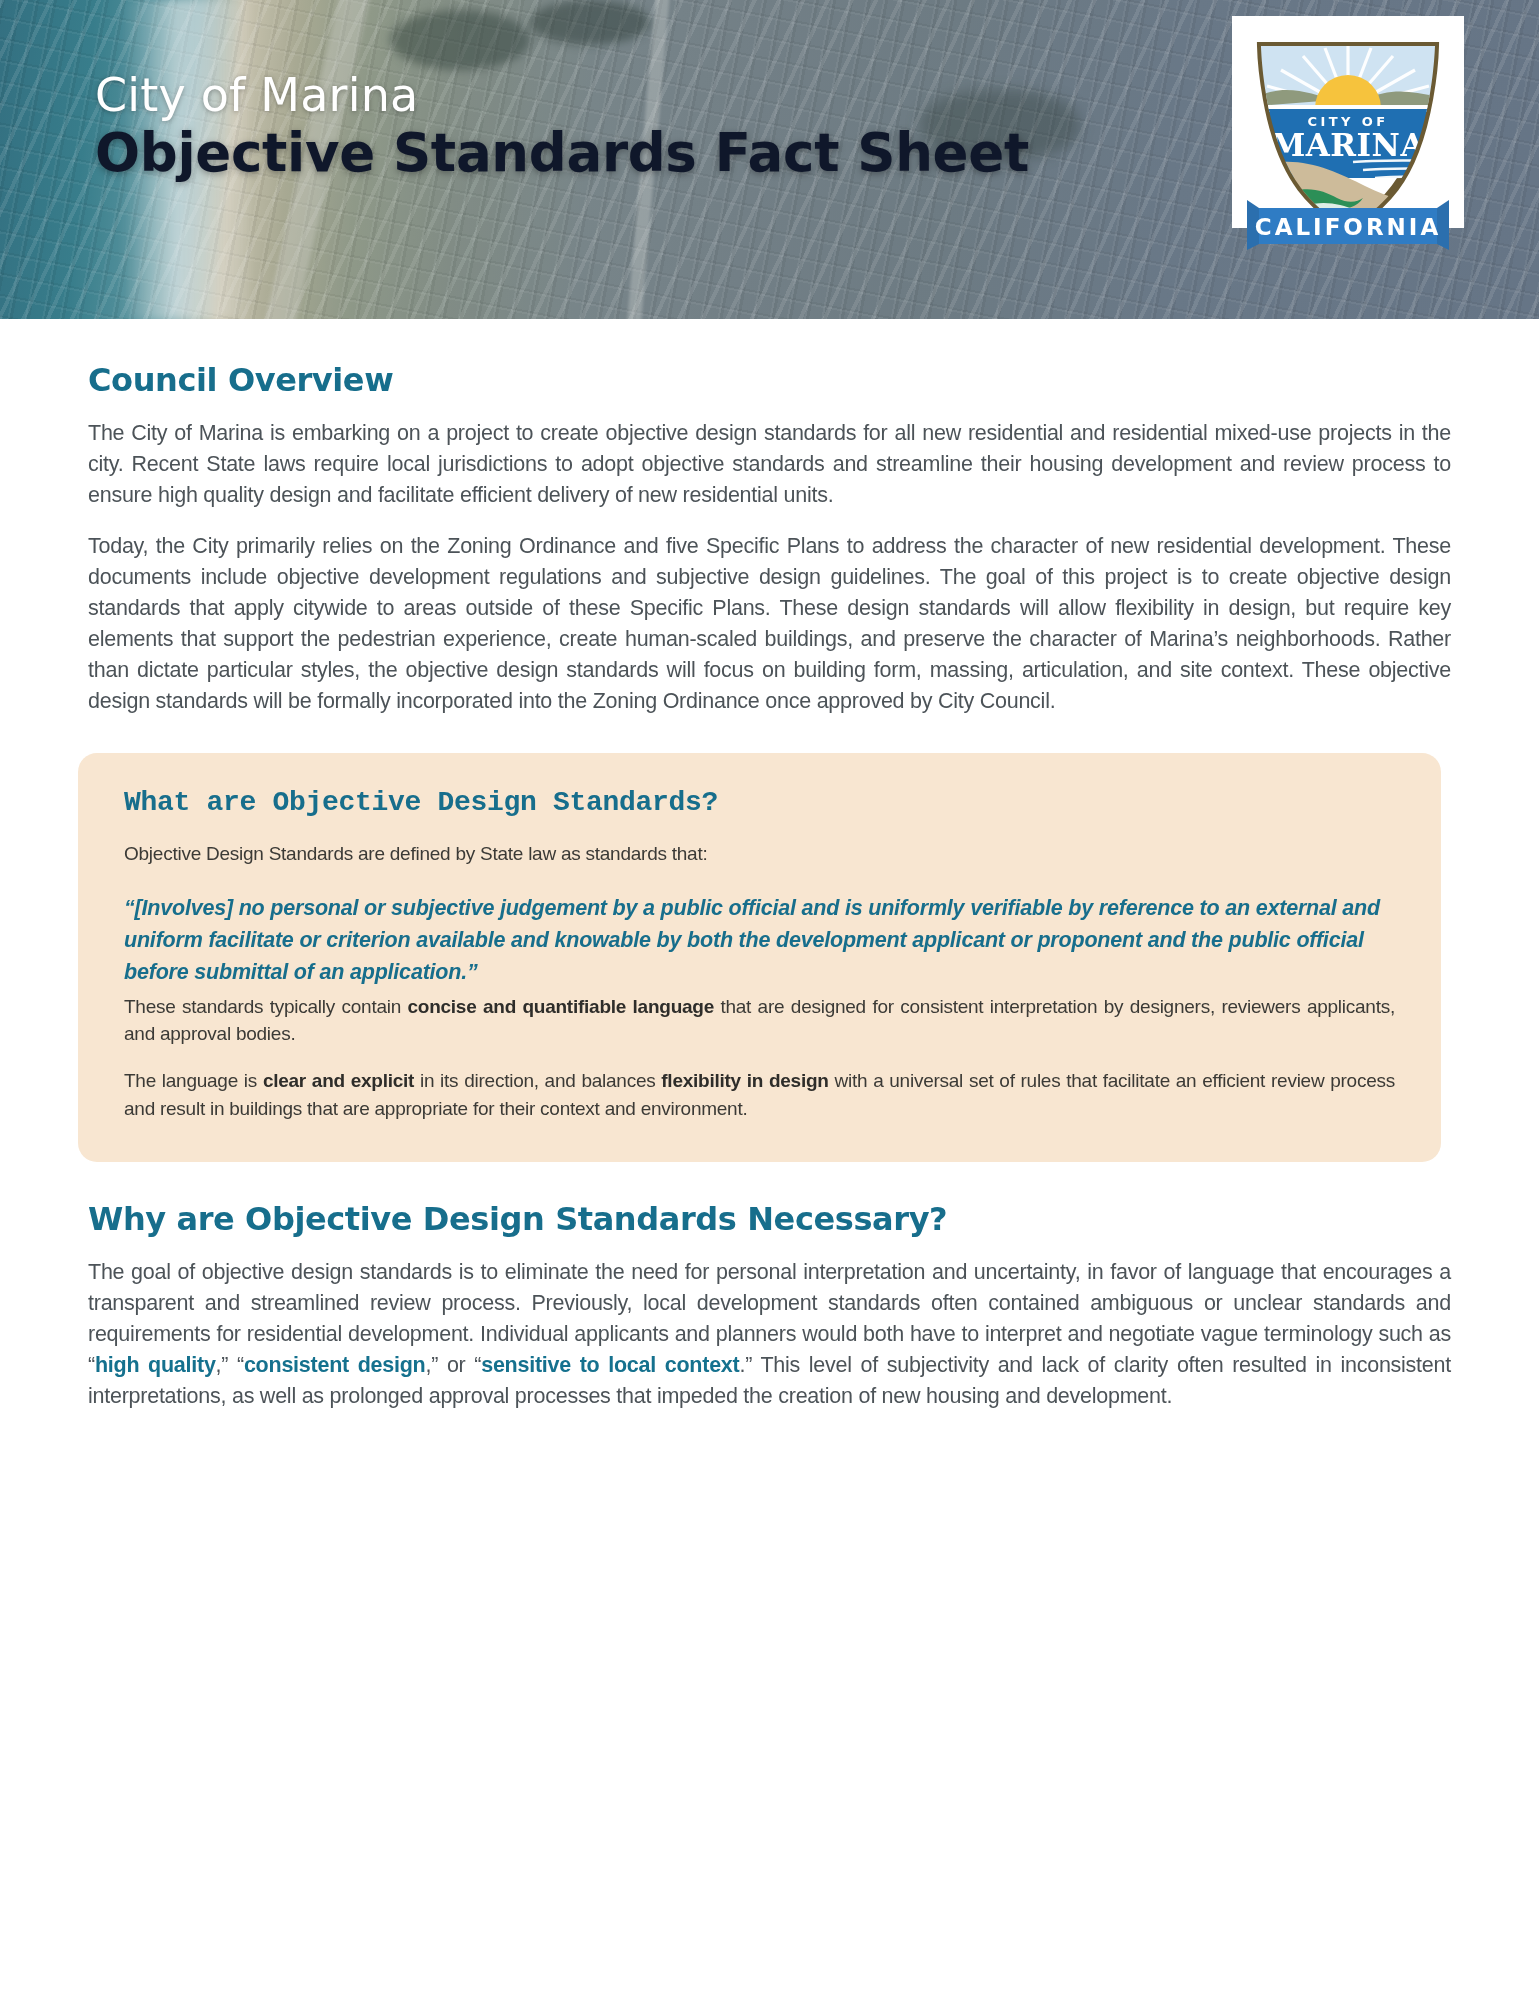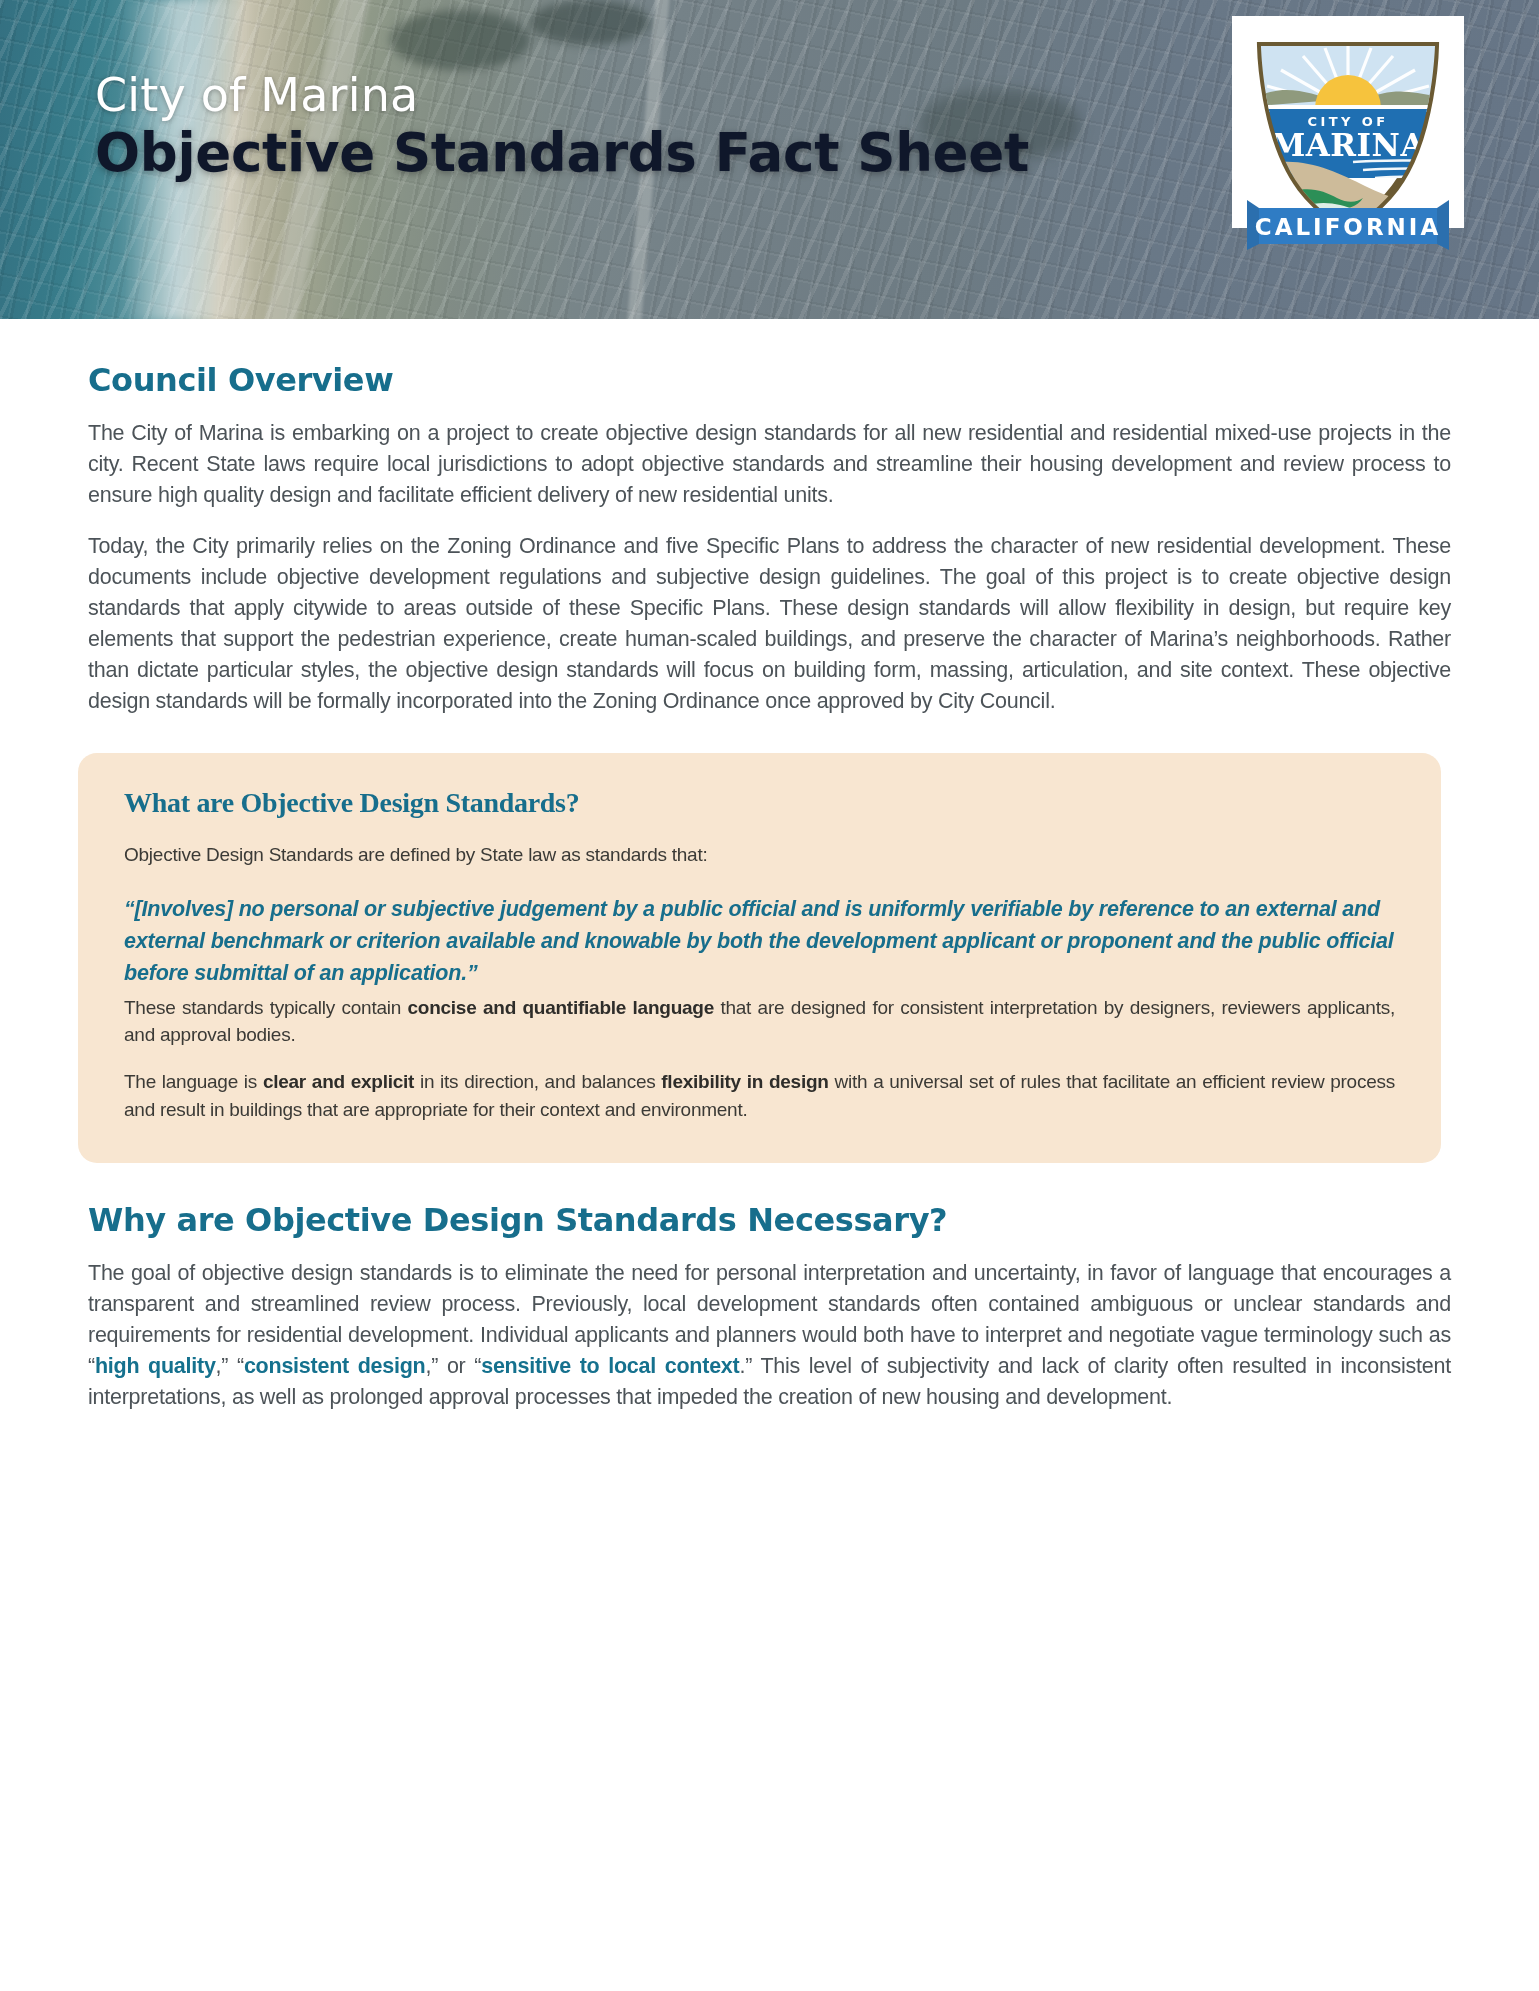--- a/index.html
+++ b/index.html
@@ -191,21 +191,21 @@
   .callout {
     margin-top: 36px;
     background: #f8e6d1;
     border-radius: 19px;
     padding: 34px 46px 40px 46px;
     box-sizing: border-box;
     width: 1363px;
     margin-left: -10px;
   }
   .callout h3 {
-    font-family: Liberation Serif, serif;
+    font-family: Liberation Mono, monospace;
     font-size: 28px;
     font-weight: 700;
     color: #176e8c;
     margin: 0 0 22px 0;
     letter-spacing: -0.3px;
   }
   .callout p {
     font-family: "Liberation Sans", sans-serif;
     font-size: 19px;
     line-height: 1.44;
@@ -320,21 +320,21 @@
     <h2 class="section-head">Council Overview</h2>
 
     <p class="body-text">The City of Marina is embarking on a project to create objective design standards for all new residential and residential mixed-use projects in the city. Recent State laws require local jurisdictions to adopt objective standards and streamline their housing development and review process to ensure high quality design and facilitate efficient delivery of new residential units.</p>
     <p class="body-text">Today, the City primarily relies on the Zoning Ordinance and five Specific Plans to address the character of new residential development. These documents include objective development regulations and subjective design guidelines. The goal of this project is to create objective design standards that apply citywide to areas outside of these Specific Plans. These design standards will allow flexibility in design, but require key elements that support the pedestrian experience, create human-scaled buildings, and preserve the character of Marina’s neighborhoods. Rather than dictate particular styles, the objective design standards will focus on building form, massing, articulation, and site context. These objective design standards will be formally incorporated into the Zoning Ordinance once approved by City Council.</p>
 
     <div class="callout">
       <h3>What are Objective Design Standards?</h3>
 
       <p class="lead">Objective Design Standards are defined by State law as standards that:</p>
 
-      <p class="quote">“[Involves] no personal or subjective judgement by a public official and is uniformly verifiable by reference to an external and external benchmark or criterion available and knowable by both the development applicant or proponent and the public official before submittal of an application.”</p>
+      <p class="quote">“[Involves] no personal or subjective judgement by a public official and is uniformly verifiable by reference to an external and uniform facilitate or criterion available and knowable by both the development applicant or proponent and the public official before submittal of an application.”</p>
 
 
       <p>
         <span>These standards typically contain </span><b>concise and quantifiable language</b><span> that are designed for consistent interpretation by designers, reviewers applicants, and approval bodies.</span>
       </p>
 
       <p class="last">
         <span>The language is </span><b>clear and explicit</b><span> in its direction, and balances </span><b>flexibility in design</b><span> with a universal set of rules that facilitate an efficient review process and result in buildings that are appropriate for their context and environment.</span>
       </p>
     </div>

